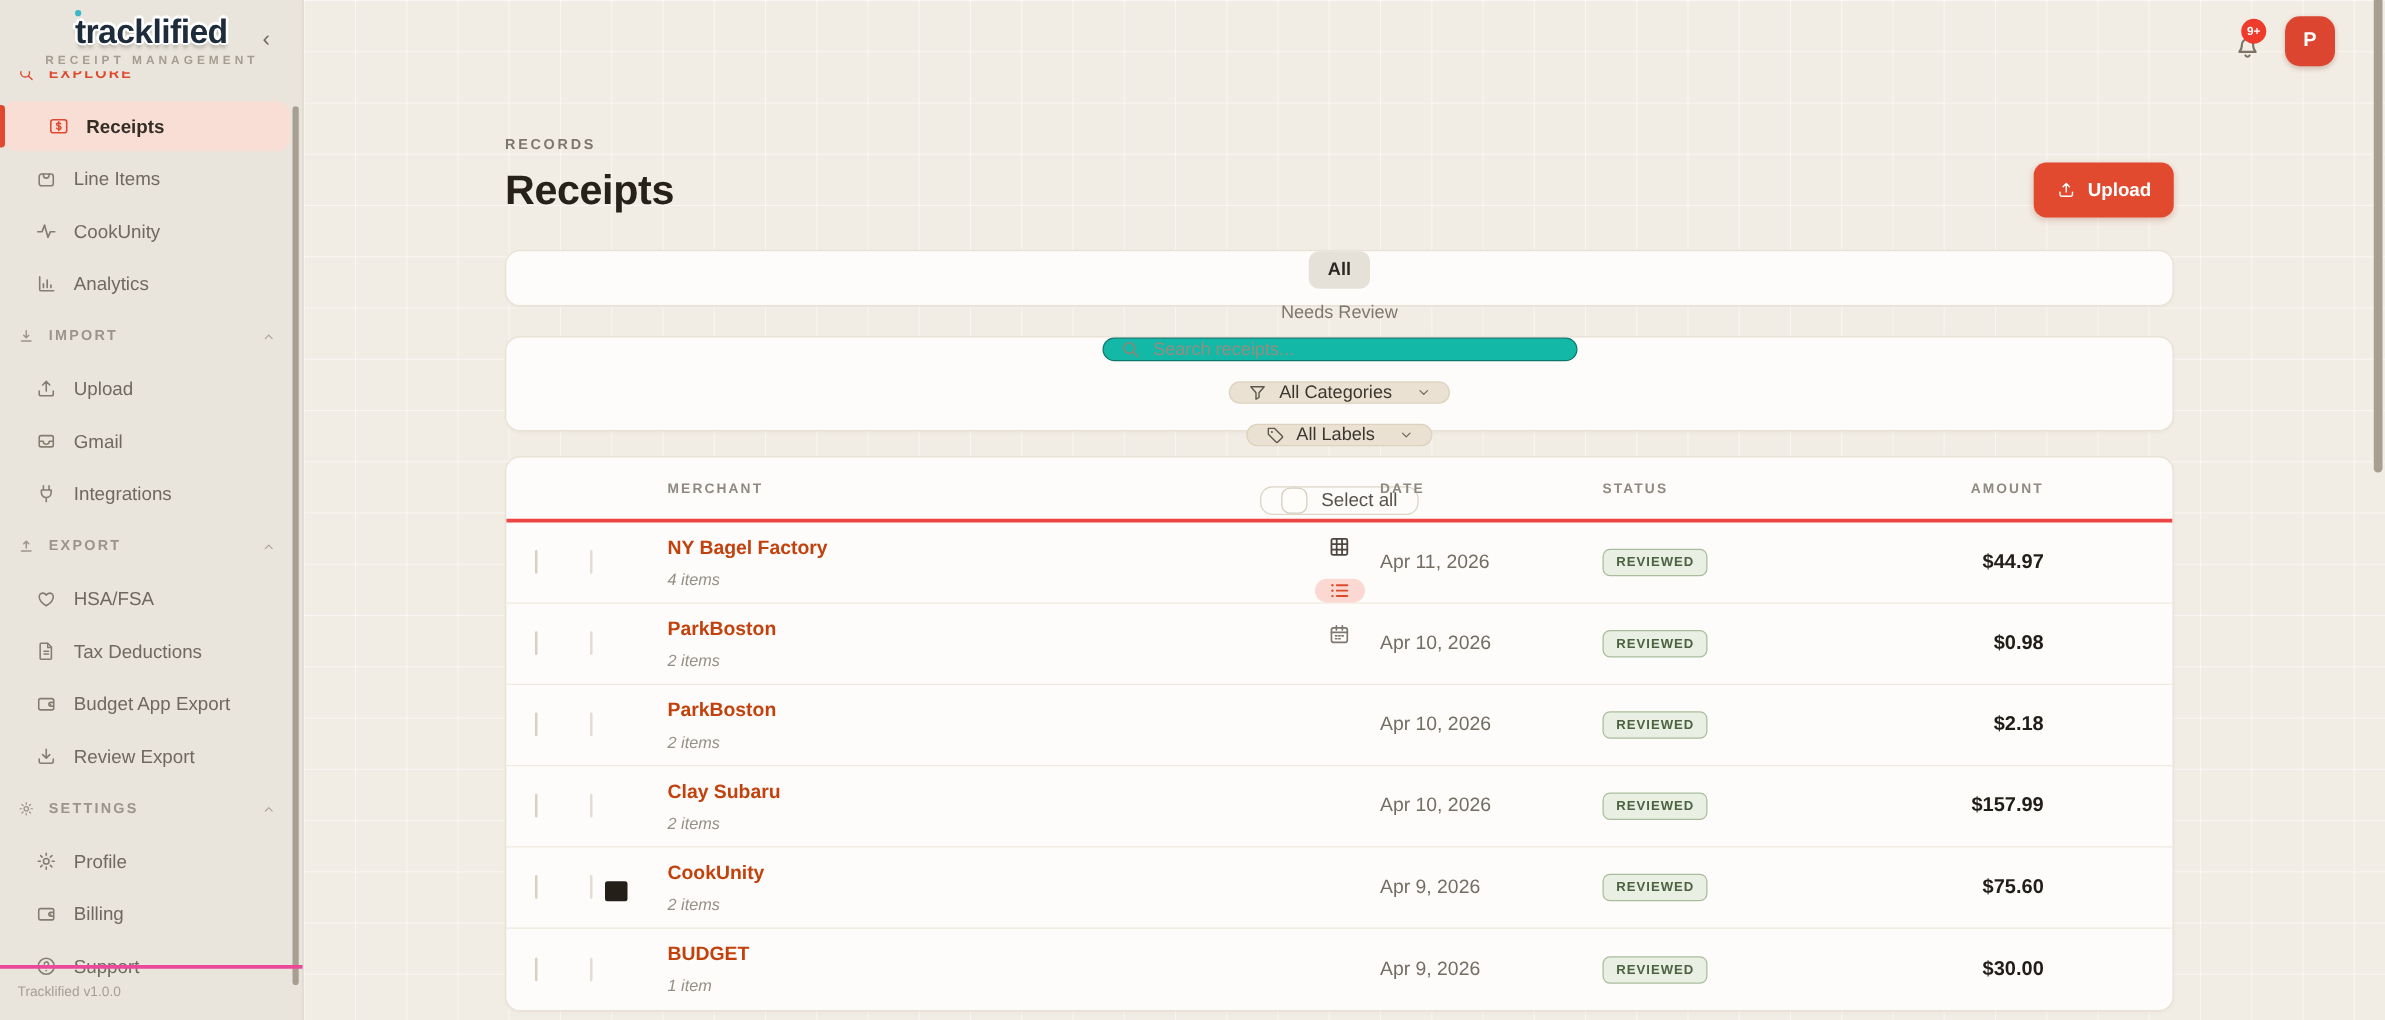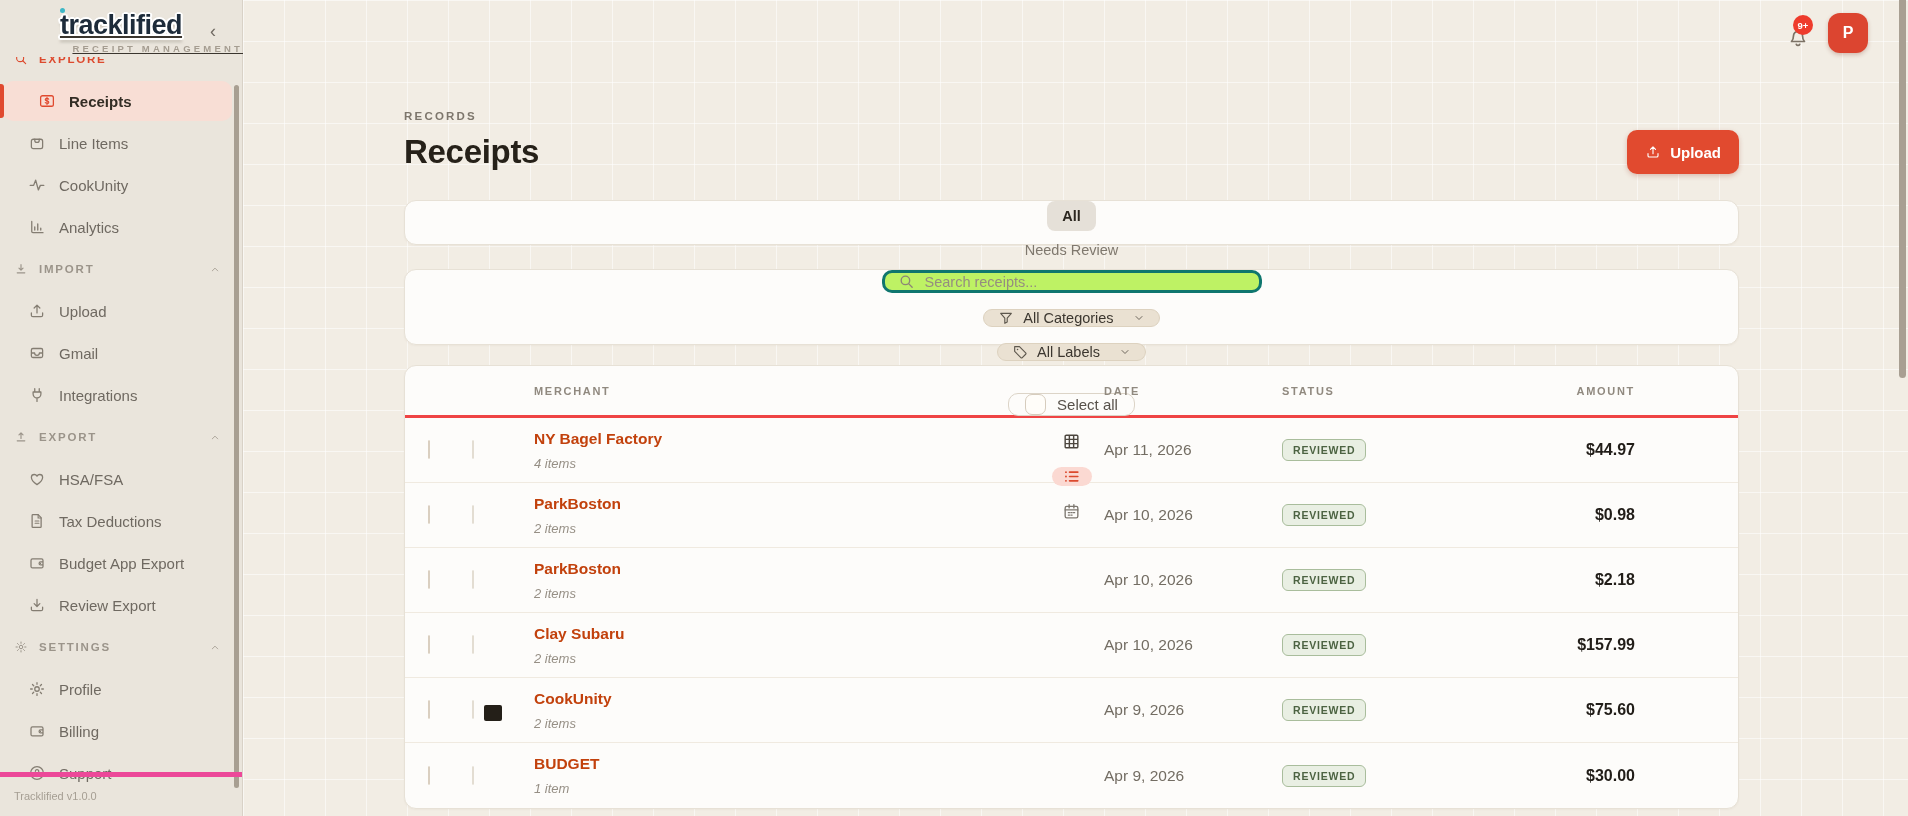--- a/index.html
+++ b/index.html
@@ -6,32 +6,32 @@
   html,body { width:1908px; height:816px; overflow:hidden; }
   body {
     font-family:"Liberation Sans","DejaVu Sans",sans-serif;
     background:#f2ede4; color:#3a352e;
   }
   .app { position:relative; width:1908px; height:816px; display:flex; }
 
   
   .sidebar {
     position:relative; width:243px; height:816px; flex:0 0 243px;
-    background:#eae5dc; border-right:1px solid #d9d2c7;text-decoration:underline;
+    background:#eae5dc; border-right:1px solid #d9d2c7;
   }
   .sb-head { position:relative; padding:10px 0 0 0; height:57px; }
   .logo {
     position:relative; width:170px; margin:0 0 0 36px; text-align:center;
     font-size:27px; font-weight:800; letter-spacing:-.5px; color:#1d2b3a;
     text-shadow:-2px 0 0 #fff,2px 0 0 #fff,0 -2px 0 #fff,0 2px 0 #fff,
                 -1.5px -1.5px 0 #fff,1.5px -1.5px 0 #fff,-1.5px 1.5px 0 #fff,1.5px 1.5px 0 #fff,
                 0 4px 3px rgba(40,30,20,.25);
   }
   .logo-dot { position:absolute; left:24px; top:-2px; width:5px; height:5px; border-radius:50%; background:#3db7c6; }
-  .sb-sub { margin-top:2px; text-align:right; width:243px; font-size:9.5px; letter-spacing:3.2px; color:#a59d91; font-weight:600; }
+  .sb-sub { margin-top:2px; text-align:center; width:243px; font-size:9.5px; letter-spacing:3.2px; color:#a59d91; font-weight:600; }
   .sb-collapse { position:absolute; right:26px; top:22px; font-size:18px; color:#6f6961; cursor:pointer; line-height:1; }
 
   .sb-nav { position:absolute; top:57px; bottom:28px; left:0; right:0; overflow:hidden; }
   .sb-row { height:42px; display:flex; align-items:center; padding-left:28px; gap:13px; color:#6f6961; font-size:15px; }
   .sb-row .ic { flex:0 0 18px; width:18px; height:18px; color:#847d72; }
   .sb-sect { height:42px; display:flex; align-items:center; padding:0 20px 0 14px; gap:11px;
              font-size:11.5px; font-weight:700; letter-spacing:1.8px; color:#9b948a; }
   .sb-sect .ic { flex:0 0 14px; width:14px; height:14px; color:#9b948a; }
   .sb-sect .chev { margin-left:auto; width:11px; height:11px; color:#a8a196; }
   .sb-sect.explore { margin-top:-19px; color:#dd4a2e; }
@@ -39,21 +39,21 @@
   .sb-active {
     position:relative; margin:1px 10px 1px 3px; height:40px; border-radius:10px;
     background:#f8ded5; display:flex; align-items:center; padding-left:35px; gap:13px;
     color:#332d25; font-weight:600; font-size:15px;
   }
   .sb-active .bar { position:absolute; left:-3px; top:3px; bottom:3px; width:4px; background:#e0492f; border-radius:0 3px 3px 0; }
   .sb-active .ic { flex:0 0 18px; width:18px; height:18px; color:#e0492f; }
   .sb-scroll { position:absolute; right:3px; top:85px; width:5px; height:703px; border-radius:3px; background:#a89f92; }
   .sb-foot {
     position:absolute; bottom:0; left:0; right:0; height:44px;
-    border-top:5px solid #ec4899; padding:13px 0 12px 14px;
+    border-top:3px solid #ec4899; padding:13px 0 12px 14px;
     font-size:11px; color:#a59e93;
   }
 
   
   .main {
     position:relative; flex:1; height:816px; overflow:hidden;
     background-color:#f2ede4;
     background-image:linear-gradient(rgba(255,255,255,.55) 1px, transparent 1px),
                      linear-gradient(90deg, rgba(255,255,255,.55) 1px, transparent 1px);
     background-size:41px 41px;
@@ -85,21 +85,21 @@
   .upload-btn .ic { width:16px; height:16px; }
 
   .card { background:#fdfcfa; border:1px solid #e7e1d6; border-radius:12px; box-shadow:0 1px 2px rgba(70,55,30,.04);flex-direction:column; }
 
   .tabs-card { margin-top:26px; height:45px; display:flex; align-items:center; padding:0 8px; gap:4px; }
   .tab { padding:7px 15px; font-size:14.5px; color:#7f786e; border-radius:8px; cursor:pointer; }
   .tab.active { background:#e5e0d8; color:#2c2720; font-weight:600; }
 
   .filter-card { margin-top:24px; height:76px; display:flex; align-items:center; padding:0 20px; gap:16px; }
   .search-box {
-    width:380px; height:44px; background:#bef264; border:3px solid #0f766e; border-radius:10px;
+    width:380px; height:44px; background:#14b8a6; border:1px solid #0f766e; border-radius:10px;
     display:flex; align-items:center; padding:0 13px; gap:10px;
   }
   .search-box .ic { width:17px; height:17px; color:#8d8577; flex:0 0 17px; }
   .search-box input {
     flex:1; border:none; outline:none; background:transparent;
     font-family:inherit; font-size:14.5px; color:#3b362f;
   }
   .search-box input::placeholder { color:#958d80; }
   .drop {
     height:44px; background:#eae1d2; border:1px solid #ddd2bf; border-radius:10px;

